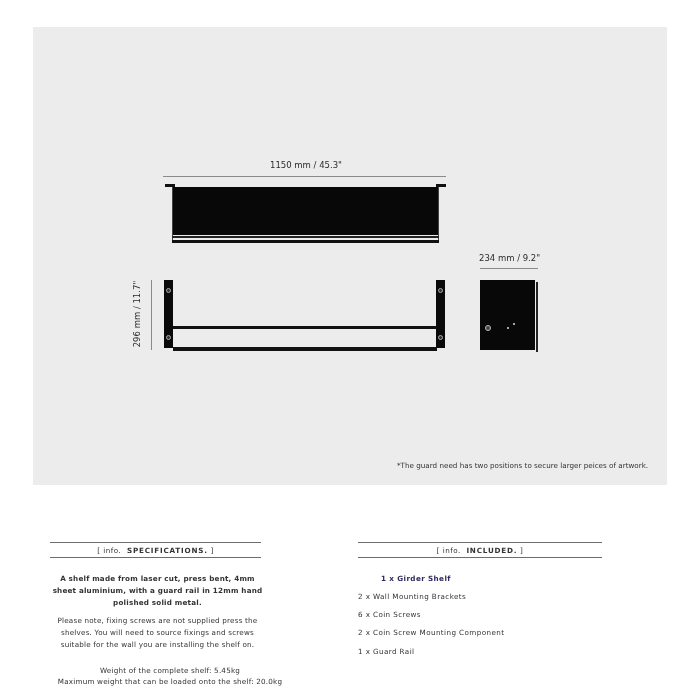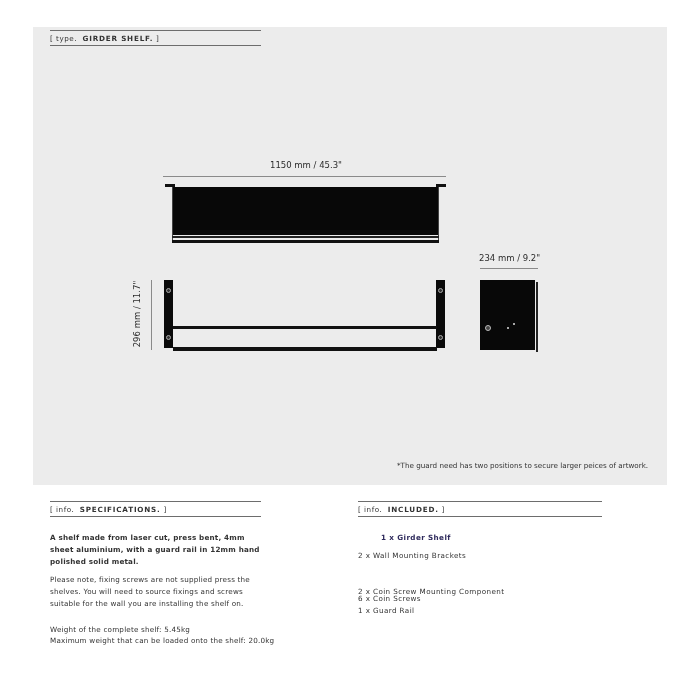--- a/index.html
+++ b/index.html
@@ -47,41 +47,36 @@
     .side-dot { position: absolute; width: 2px; height: 2px; background: #ddd; border-radius: 50%; }
     .side-screw {
       position: absolute; left: 485px; top: 325px; width: 6px; height: 6px; border-radius: 50%;
       border: 1px solid #bbb; background: #444;
     }
 
     .footnote {
       position: absolute; left: 397px; top: 461px; font-size: 7.2px; color: #333; white-space: nowrap;
     }
 
-    .section { position: absolute; top: 501px; }
+    .section { position: absolute; top: 542px; text-align: center; }
     .section .head {
       width: 100%; height: 16px; border-top: 1px solid #6d6d6d; border-bottom: 1px solid #6d6d6d;
       font-size: 7.2px; letter-spacing: 0.5px; line-height: 15px; color: #333; white-space: nowrap;
     }
     .section .head b { font-weight: bold; letter-spacing: 0.8px; }
     .spec-p { font-size: 7.2px; line-height: 12px; color: #333; letter-spacing: 0.2px; }
     .incl-item { position: absolute; left: 0; font-size: 7.2px; color: #333; letter-spacing: 0.4px; white-space: nowrap; }
     .incl-item.highlight { color: #2e2a5c; font-weight: bold; }
   </style>
 </head>
 <body>
 
 <div class="panel"></div>
 
 <div class="tag-block" style="top:30px;">
-  <div class="tag-row">
-    <span>[ type.</span>&nbsp;
-    <b>GIRDER SHELF.</b>
-    <span>]</span>
-  </div>
 </div>
 
 <div class="dim-label" style="left:270px; top:160px;">1150 mm / 45.3"</div>
 <div class="dim-line" style="left:163px; top:176px; width:283px; height:1px;"></div>
 
 <div>
   <div class="front-lip" style="left:165px;"></div>
   <div class="front-lip" style="left:436px;"></div>
   <div class="front-body"></div>
   <div class="front-side" style="left:172px;"></div>
@@ -132,16 +127,16 @@
 </div>
 
 <div class="section" style="left:358px; width:244px;">
   <div class="head">
     <span>[ info.</span>&nbsp;
     <b>INCLUDED.</b>
     <span>]</span>
   </div>
   <div class="incl-item highlight" style="top:32px;margin-left:23px;">1 x Girder Shelf</div>
   <div class="incl-item" style="top:50px;">2 x Wall Mounting Brackets</div>
-  <div class="incl-item" style="top:68px;margin-top:25px;">6 x Coin Screws</div>
+  <div class="incl-item" style="top:68px;">6 x Coin Screws</div>
   <div class="incl-item" style="top:86px;">2 x Coin Screw Mounting Component</div>
   <div class="incl-item" style="top:105px;">1 x Guard Rail</div>
 </div>
 
 </body></html>

